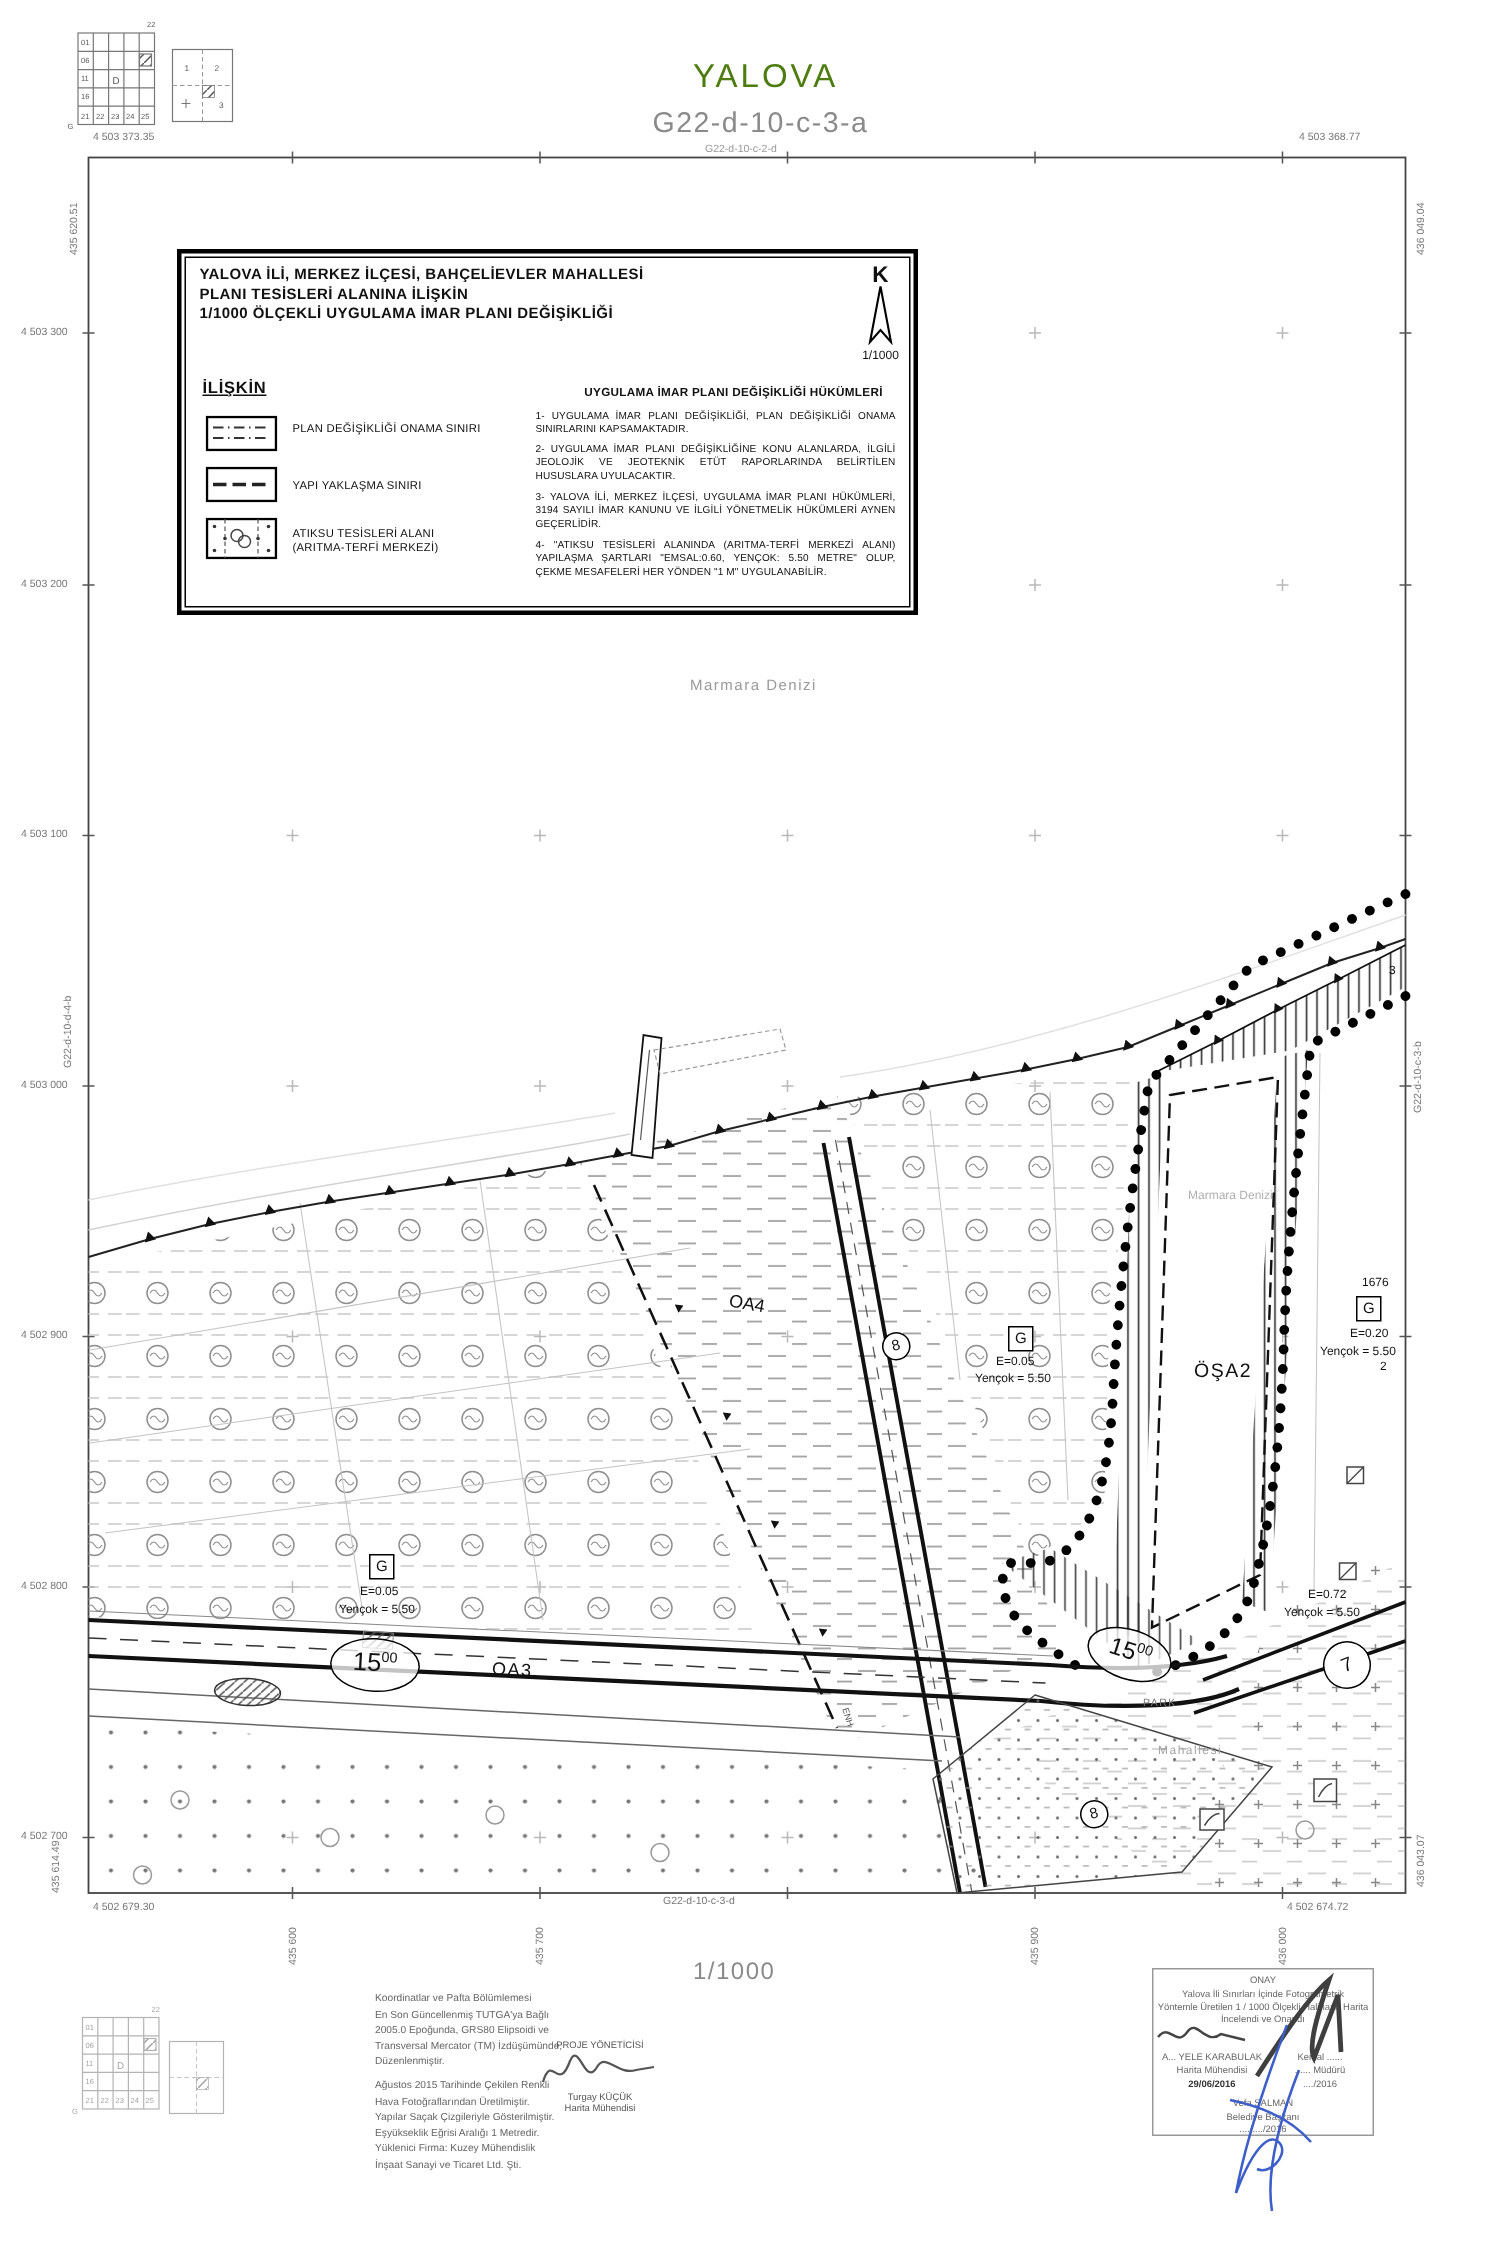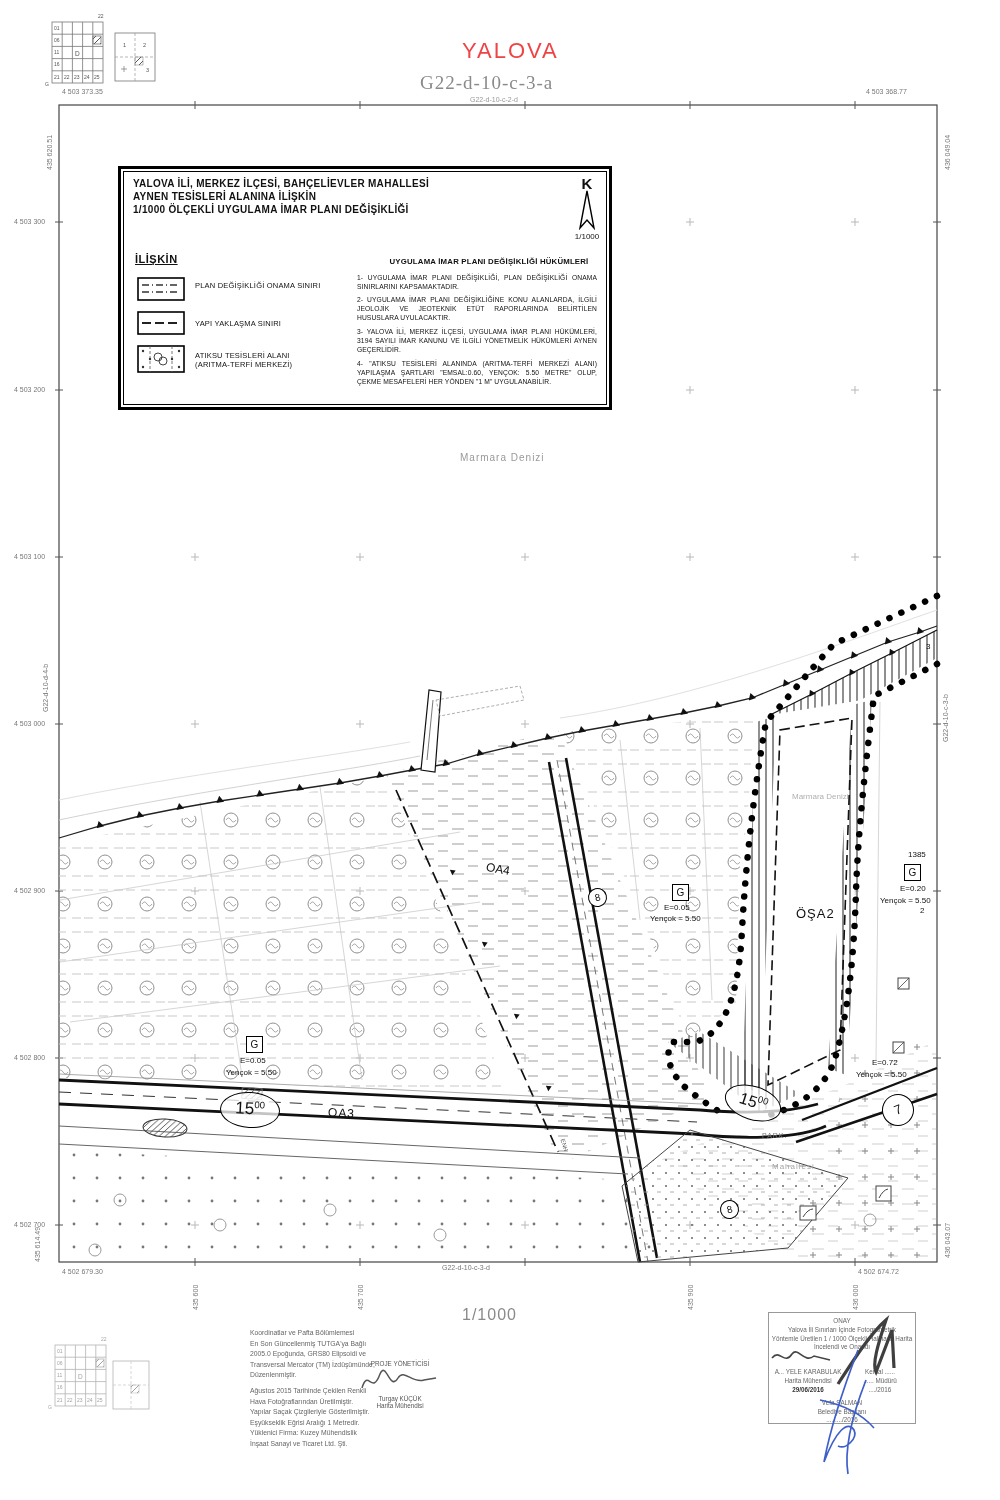--- a/index.html
+++ b/index.html
@@ -1,21 +1,21 @@
 <!DOCTYPE html>
 <html><head>
 <meta charset="utf-8">
 <style>
   html,body{margin:0;padding:0;background:#fff;}
   body{width:1000px;height:1500px;position:relative;overflow:hidden;
        font-family:"Liberation Sans", sans-serif;color:#111;}
   .abs{position:absolute;}
   .tick{font-size:7px;color:#777;white-space:nowrap;}
   .v{transform:rotate(-90deg);transform-origin:0 0;white-space:nowrap;}
-  .hdr1{font-size:22px;letter-spacing:2px;color:#ef4444;}
+  .hdr1{font-size:22px;letter-spacing:2px;color:#4d7c0f;}
   .hdr2{font-size:19px;letter-spacing:1px;color:#8a8a8a;}
   .hdr3{font-size:7px;color:#999;}
   .tb{left:118px;top:166px;width:488px;height:238px;border:3px solid #000;background:#fff;z-index:5;}
   .tb-inner{position:absolute;inset:2px;border:1px solid #000;pointer-events:none;}
   .tb-title{left:12px;top:8px;width:430px;font-weight:bold;font-size:10px;line-height:1.3;letter-spacing:.3px;}
   .gosterim{font-weight:bold;font-size:11px;text-decoration:underline;letter-spacing:.5px;}
   .leg-label{font-size:7.5px;line-height:1.25;letter-spacing:.2px;}
   .prov{font-size:6.7px;line-height:1.35;text-align:justify;letter-spacing:.1px;}
   .prov-title{font-size:7.8px;text-align:center;letter-spacing:.2px;}
   .maplbl{white-space:nowrap;z-index:4;}
@@ -253,21 +253,21 @@
   </g>
   <g fill="none" stroke="#3f3f3f" stroke-width="3.2">
     <path d="M838,1384 C856,1356 872,1332 886,1320 C878,1344 872,1364 876,1372 L892,1330 L894,1368"></path>
   </g>
   <g fill="none" stroke="#3e5fc9" stroke-width="1.7">
     <path d="M858,1350 C842,1392 830,1430 824,1462 C836,1430 848,1420 854,1430 C858,1438 846,1450 838,1446 M820,1400 C840,1404 860,1412 874,1428 M866,1380 C852,1416 844,1450 848,1474"></path>
   </g>
 </svg>
 
 <div class="abs hdr1" style="left:462px;top:38px;">YALOVA</div>
-<div class="abs hdr2" style="left:420px;top:72px;font-family:Liberation Serif, serif;">G22-d-10-c-3-a</div>
+<div class="abs hdr2" style="left:435px;top:72px;">G22-d-10-c-3-a</div>
 <div class="abs hdr3" style="left:470px;top:96px;">G22-d-10-c-2-d</div>
 
 <div class="abs tick" style="left:62px;top:88px;">4 503 373.35</div>
 <div class="abs tick" style="left:866px;top:88px;">4 503 368.77</div>
 <div class="abs tick" style="left:62px;top:1268px;">4 502 679.30</div>
 <div class="abs tick" style="left:858px;top:1268px;">4 502 674.72</div>
 <div class="abs tick v" style="left:46px;top:170px;">435 620.51</div>
 <div class="abs tick v" style="left:944px;top:170px;">436 049.04</div>
 <div class="abs tick v" style="left:34px;top:1262px;">435 614.49</div>
 <div class="abs tick v" style="left:944px;top:1258px;">436 043.07</div>
@@ -286,21 +286,21 @@
 <div class="abs tick v" style="left:852px;top:1310px;">436 000</div>
 
 <div class="abs tick" style="left:442px;top:1264px;">G22-d-10-c-3-d</div>
 <div class="abs tick v" style="left:42px;top:712px;">G22-d-10-d-4-b</div>
 <div class="abs tick v" style="left:942px;top:742px;">G22-d-10-c-3-b</div>
 
 <div class="abs tb">
   <div class="tb-inner"></div>
   <div class="abs tb-title">
     <div>YALOVA İLİ, MERKEZ İLÇESİ, BAHÇELİEVLER MAHALLESİ</div>
-    <div>AYNEN TESİSLERİ ALANINA İLİŞKİN</div>
+    <div>PLANI TESİSLERİ ALANINA İLİŞKİN</div>
     <div>1/1000 ÖLÇEKLİ UYGULAMA İMAR PLANI DEĞİŞİKLİĞİ</div>
   </div>
   <div class="abs" style="left:446px;top:6px;width:40px;text-align:center;">
     <div style="font-weight:bold;font-size:15px;">K</div>
     <svg width="20" height="40" style="margin:-2px auto 0;display:block;">
       <path d="M10,1 L17,38 L10,30 L3,38 Z" fill="#fff" stroke="#000" stroke-width="1.4"></path>
     </svg>
     <div style="font-size:8px;margin-top:2px;">1/1000</div>
   </div>
   <div class="abs gosterim" style="left:14px;top:84px;">İLİŞKİN</div>
@@ -349,21 +349,21 @@
 <div class="abs maplbl" style="left:328px;top:1106px;font-size:12px;transform:rotate(3deg);letter-spacing:1px;">OA3</div>
 
 <div class="abs gbox" style="left:672px;top:884px;">G</div>
 <div class="abs maplbl" style="left:664px;top:903px;font-size:8px;">E=0.05</div>
 <div class="abs maplbl" style="left:650px;top:914px;font-size:8px;">Yençok = 5.50</div>
 
 <div class="abs gbox" style="left:246px;top:1036px;">G</div>
 <div class="abs maplbl" style="left:240px;top:1056px;font-size:8px;">E=0.05</div>
 <div class="abs maplbl" style="left:226px;top:1068px;font-size:8px;">Yençok = 5.50</div>
 
-<div class="abs maplbl" style="left:908px;top:850px;font-size:8px;">1385</div>
+<div class="abs maplbl" style="left:908px;top:850px;font-size:8px;">1676</div>
 <div class="abs gbox" style="left:904px;top:864px;">G</div>
 <div class="abs maplbl" style="left:900px;top:884px;font-size:8px;">E=0.20</div>
 <div class="abs maplbl" style="left:880px;top:896px;font-size:8px;">Yençok = 5.50</div>
 <div class="abs maplbl" style="left:920px;top:906px;font-size:8px;">2</div>
 <div class="abs maplbl" style="left:926px;top:642px;font-size:8px;">3</div>
 
 <div class="abs maplbl" style="left:872px;top:1058px;font-size:8px;">E=0.72</div>
 <div class="abs maplbl" style="left:856px;top:1070px;font-size:8px;">Yençok = 5.50</div>
 
 <div class="abs wellipse" style="left:220px;top:1092px;width:58px;height:34px;transform:rotate(3deg);">

